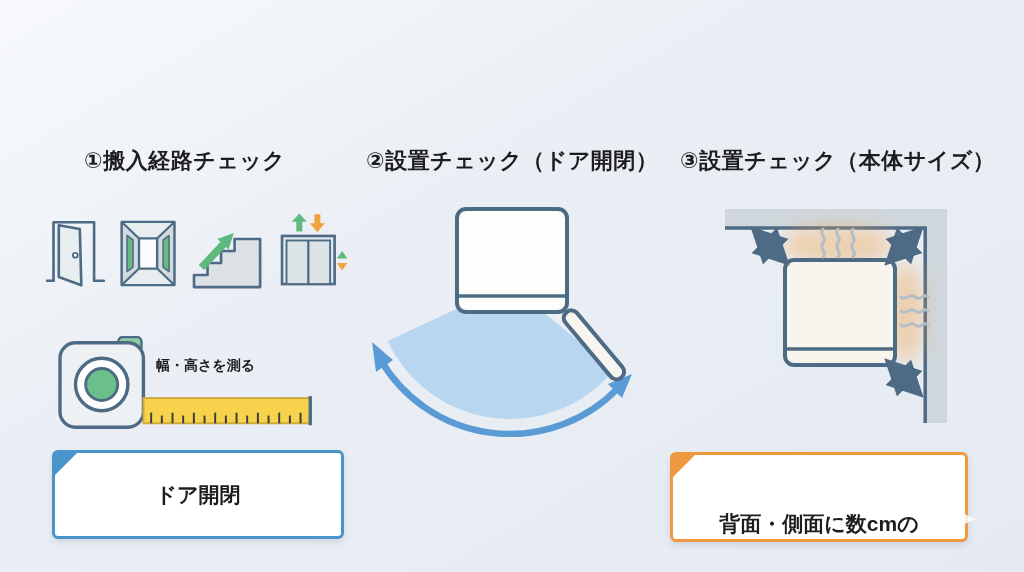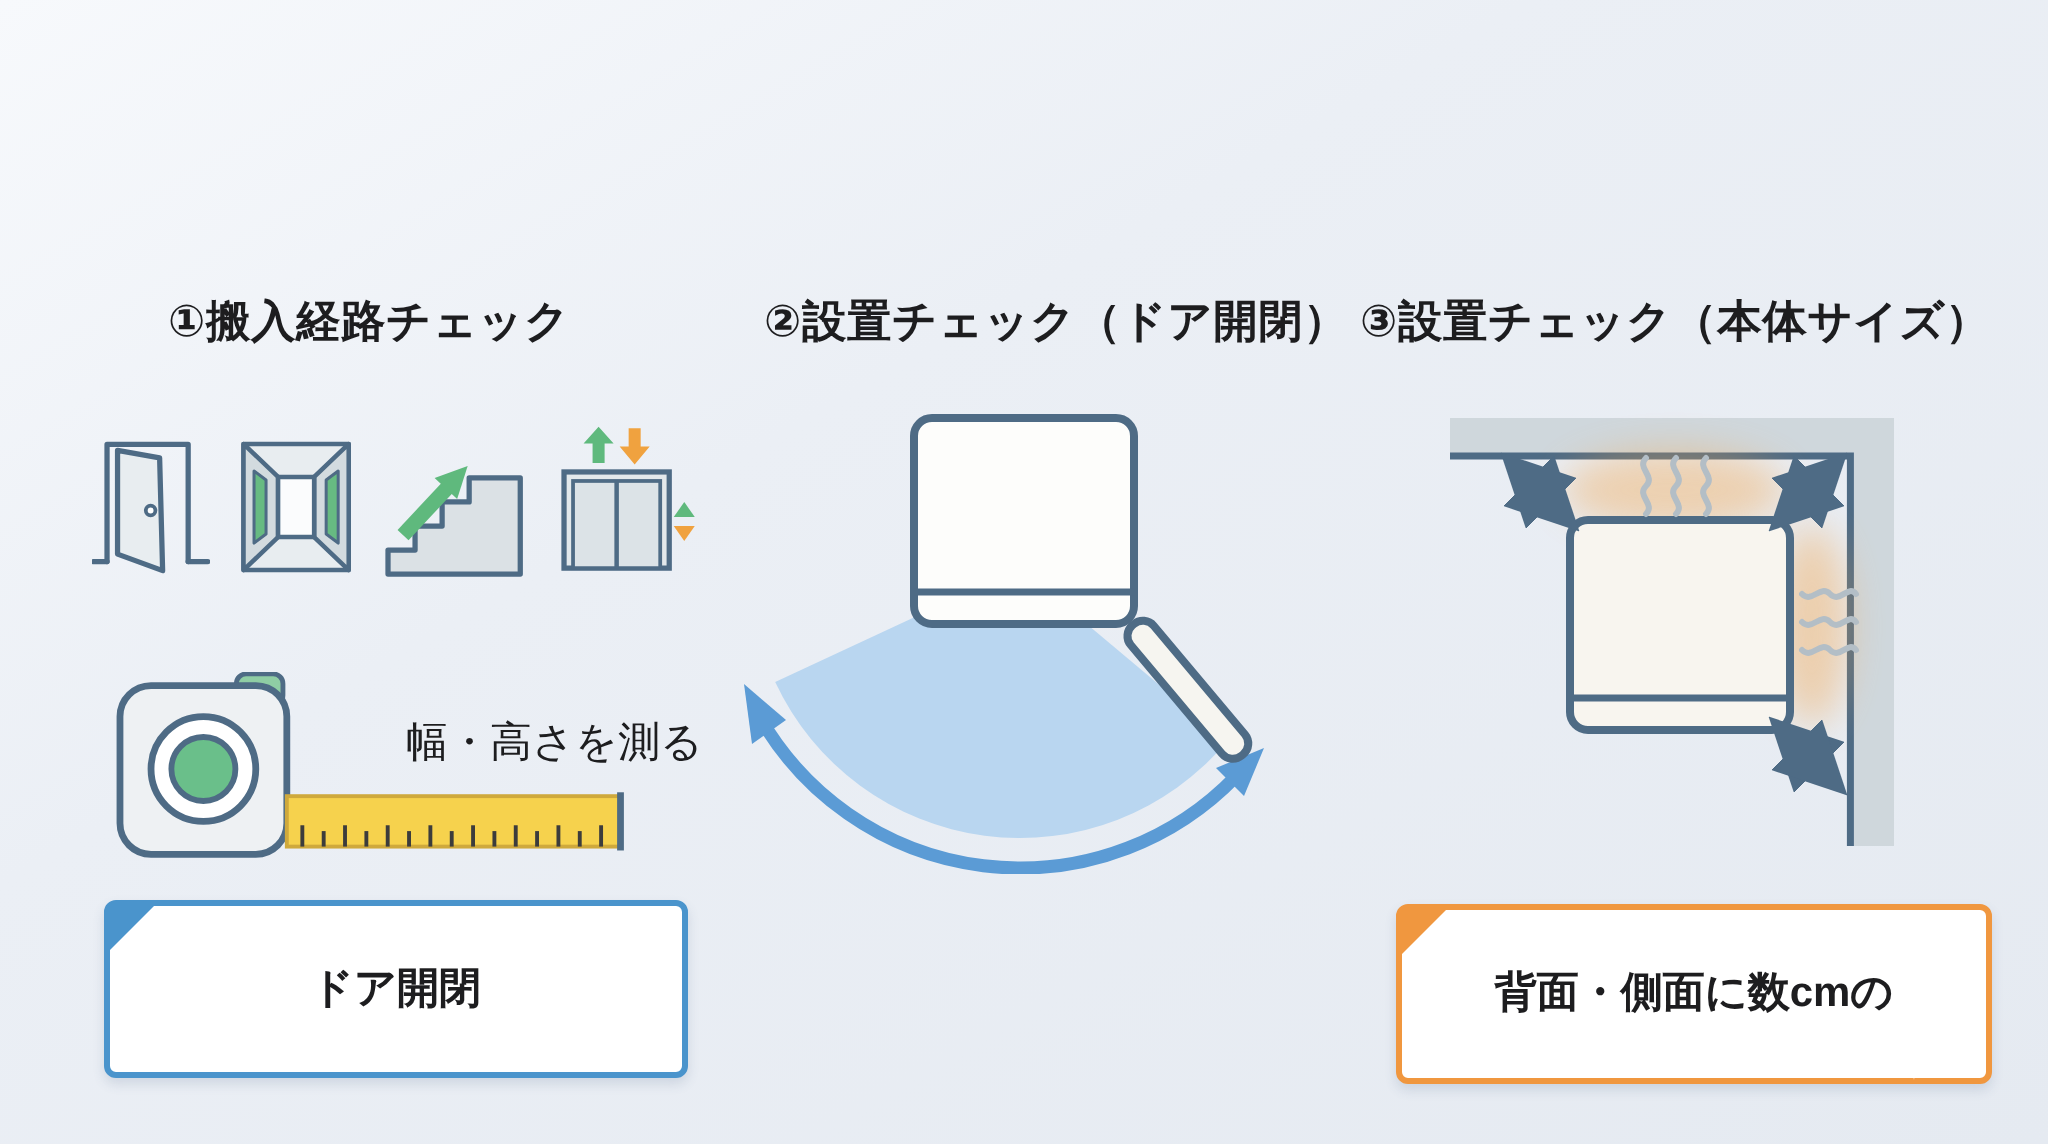--- a/index.html
+++ b/index.html
@@ -7,40 +7,40 @@
     position:relative;width:1024px;height:572px;overflow:hidden;
     background:linear-gradient(150deg,#f7f9fc 0%,#ebeff5 38%,#e5eaf1 100%);
     font-family:"Liberation Sans","DejaVu Sans",sans-serif;color:#1d1d1f;
   }
   .title{
     position:absolute;top:46px;left:0;width:100%;margin:0;text-align:center;
     font-size:37px;font-weight:800;letter-spacing:2px;color:#17181a;
   }
   .col-head{position:absolute;margin:0;font-size:22px;font-weight:800;letter-spacing:.5px;}
   .col-head.c1{left:84px;top:146px;text-align:right;}
-  .col-head.c2{left:382px;top:146px;}
+  .col-head.c2{left:366px;top:146px;}
   .col-head.c3{left:680px;top:146px;}
 
   .icon-row{position:absolute;left:46px;top:200px;width:302px;display:flex;align-items:flex-end;gap:13px;}
   .tape-wrap{position:absolute;left:58px;top:336px;}
-  .tape-caption{position:absolute;left:156px;top:357px;width:170px;font-size:21px;font-weight:400;margin-left:47px;}
+  .tape-caption{position:absolute;left:156px;top:357px;width:170px;font-size:14px;font-weight:700;}
 
   .note{
     position:absolute;background:#ffffff;border-radius:6px;
     border:3px solid var(--c);box-shadow:0 3px 6px rgba(70,95,130,.16);
     text-align:center;font-size:21px;font-weight:800;line-height:1.5;
     display:flex;flex-direction:column;justify-content:center;
   }
   .note::before{
     content:"";position:absolute;top:-1px;left:-1px;width:0;height:0;
     border-top:24px solid var(--c);border-right:24px solid transparent;
   }
   .note.n1{--c:#4a94cc;left:52px; top:450px;width:286px;height:83px;}
   .note.n2{--c:#5fb97d;left:378px;top:452px;width:284px;height:80px;}
-  .note.n3{--c:#f0973f;left:698px;top:452px;width:292px;height:84px;}
+  .note.n3{--c:#f0973f;left:670px;top:452px;width:292px;height:84px;justify-content:flex-end;}
   .note .ln{display:block;}
 
   .swing-illus{position:absolute;left:372px;top:192px;}
   .corner-illus{position:absolute;left:695px;top:185px;}
   .sparkle{position:absolute;left:936px;top:498px;}
 </style>
 </head>
 <body>
 
 <div class="canvas">

